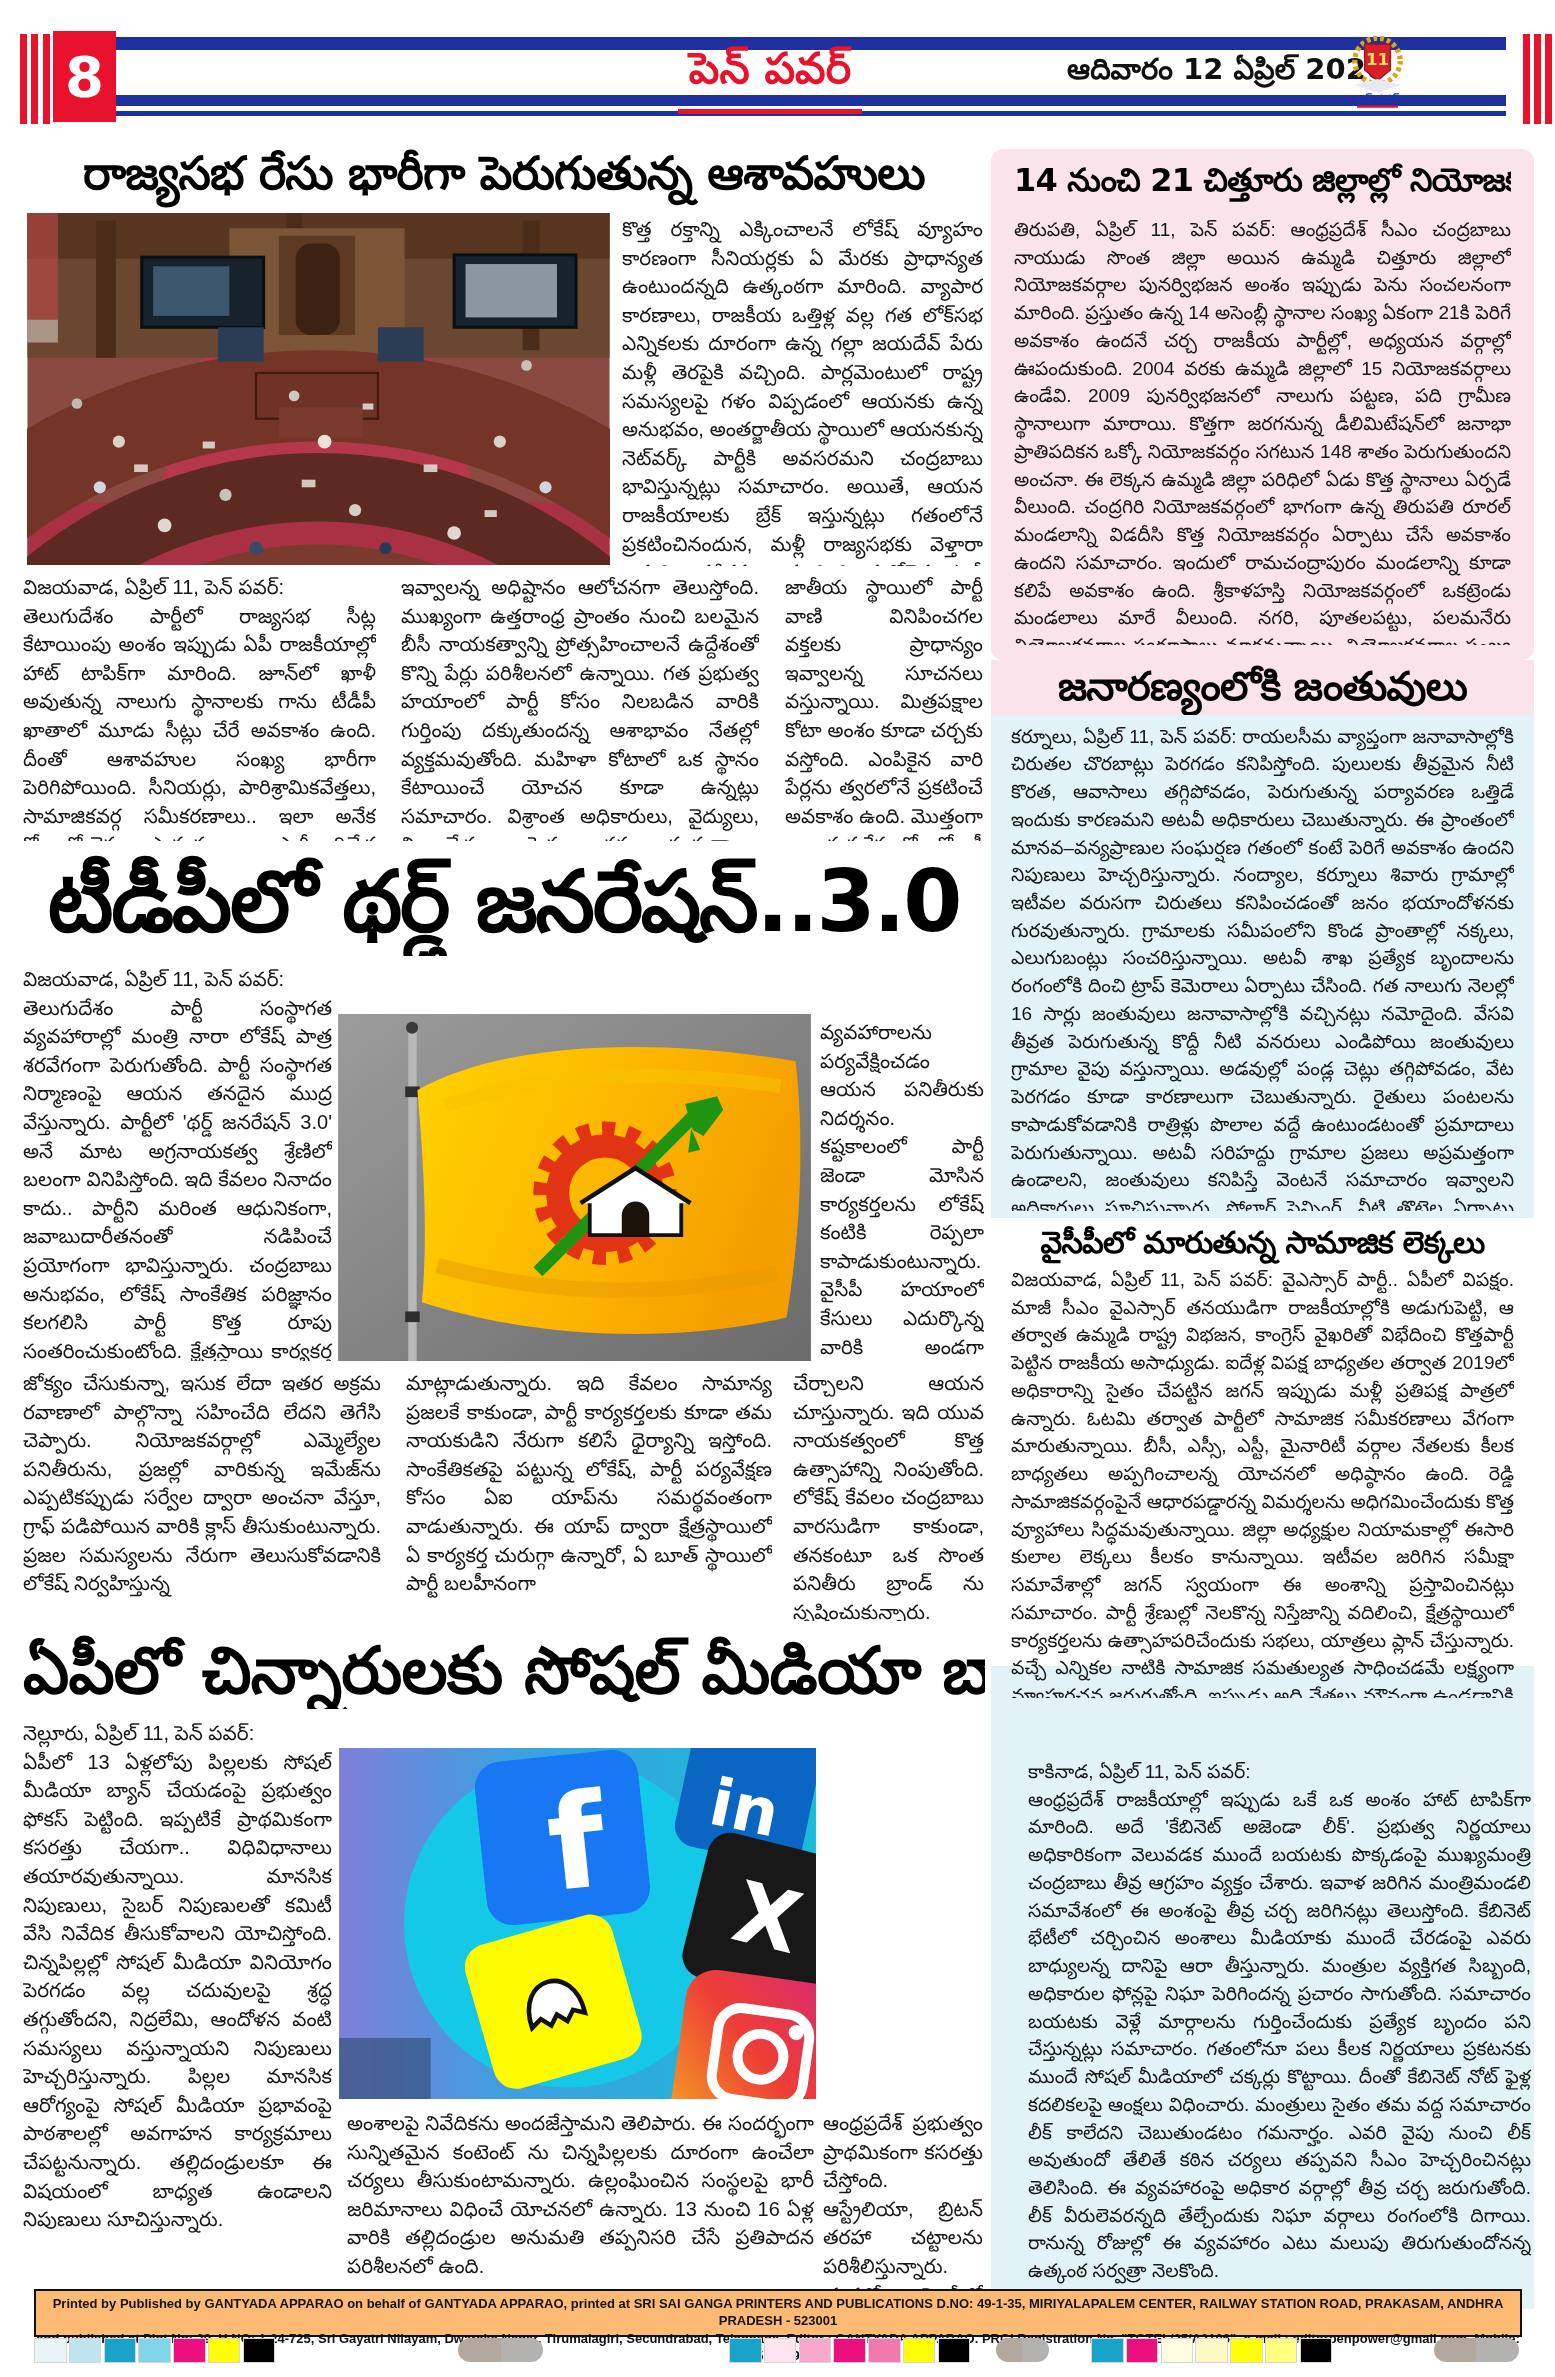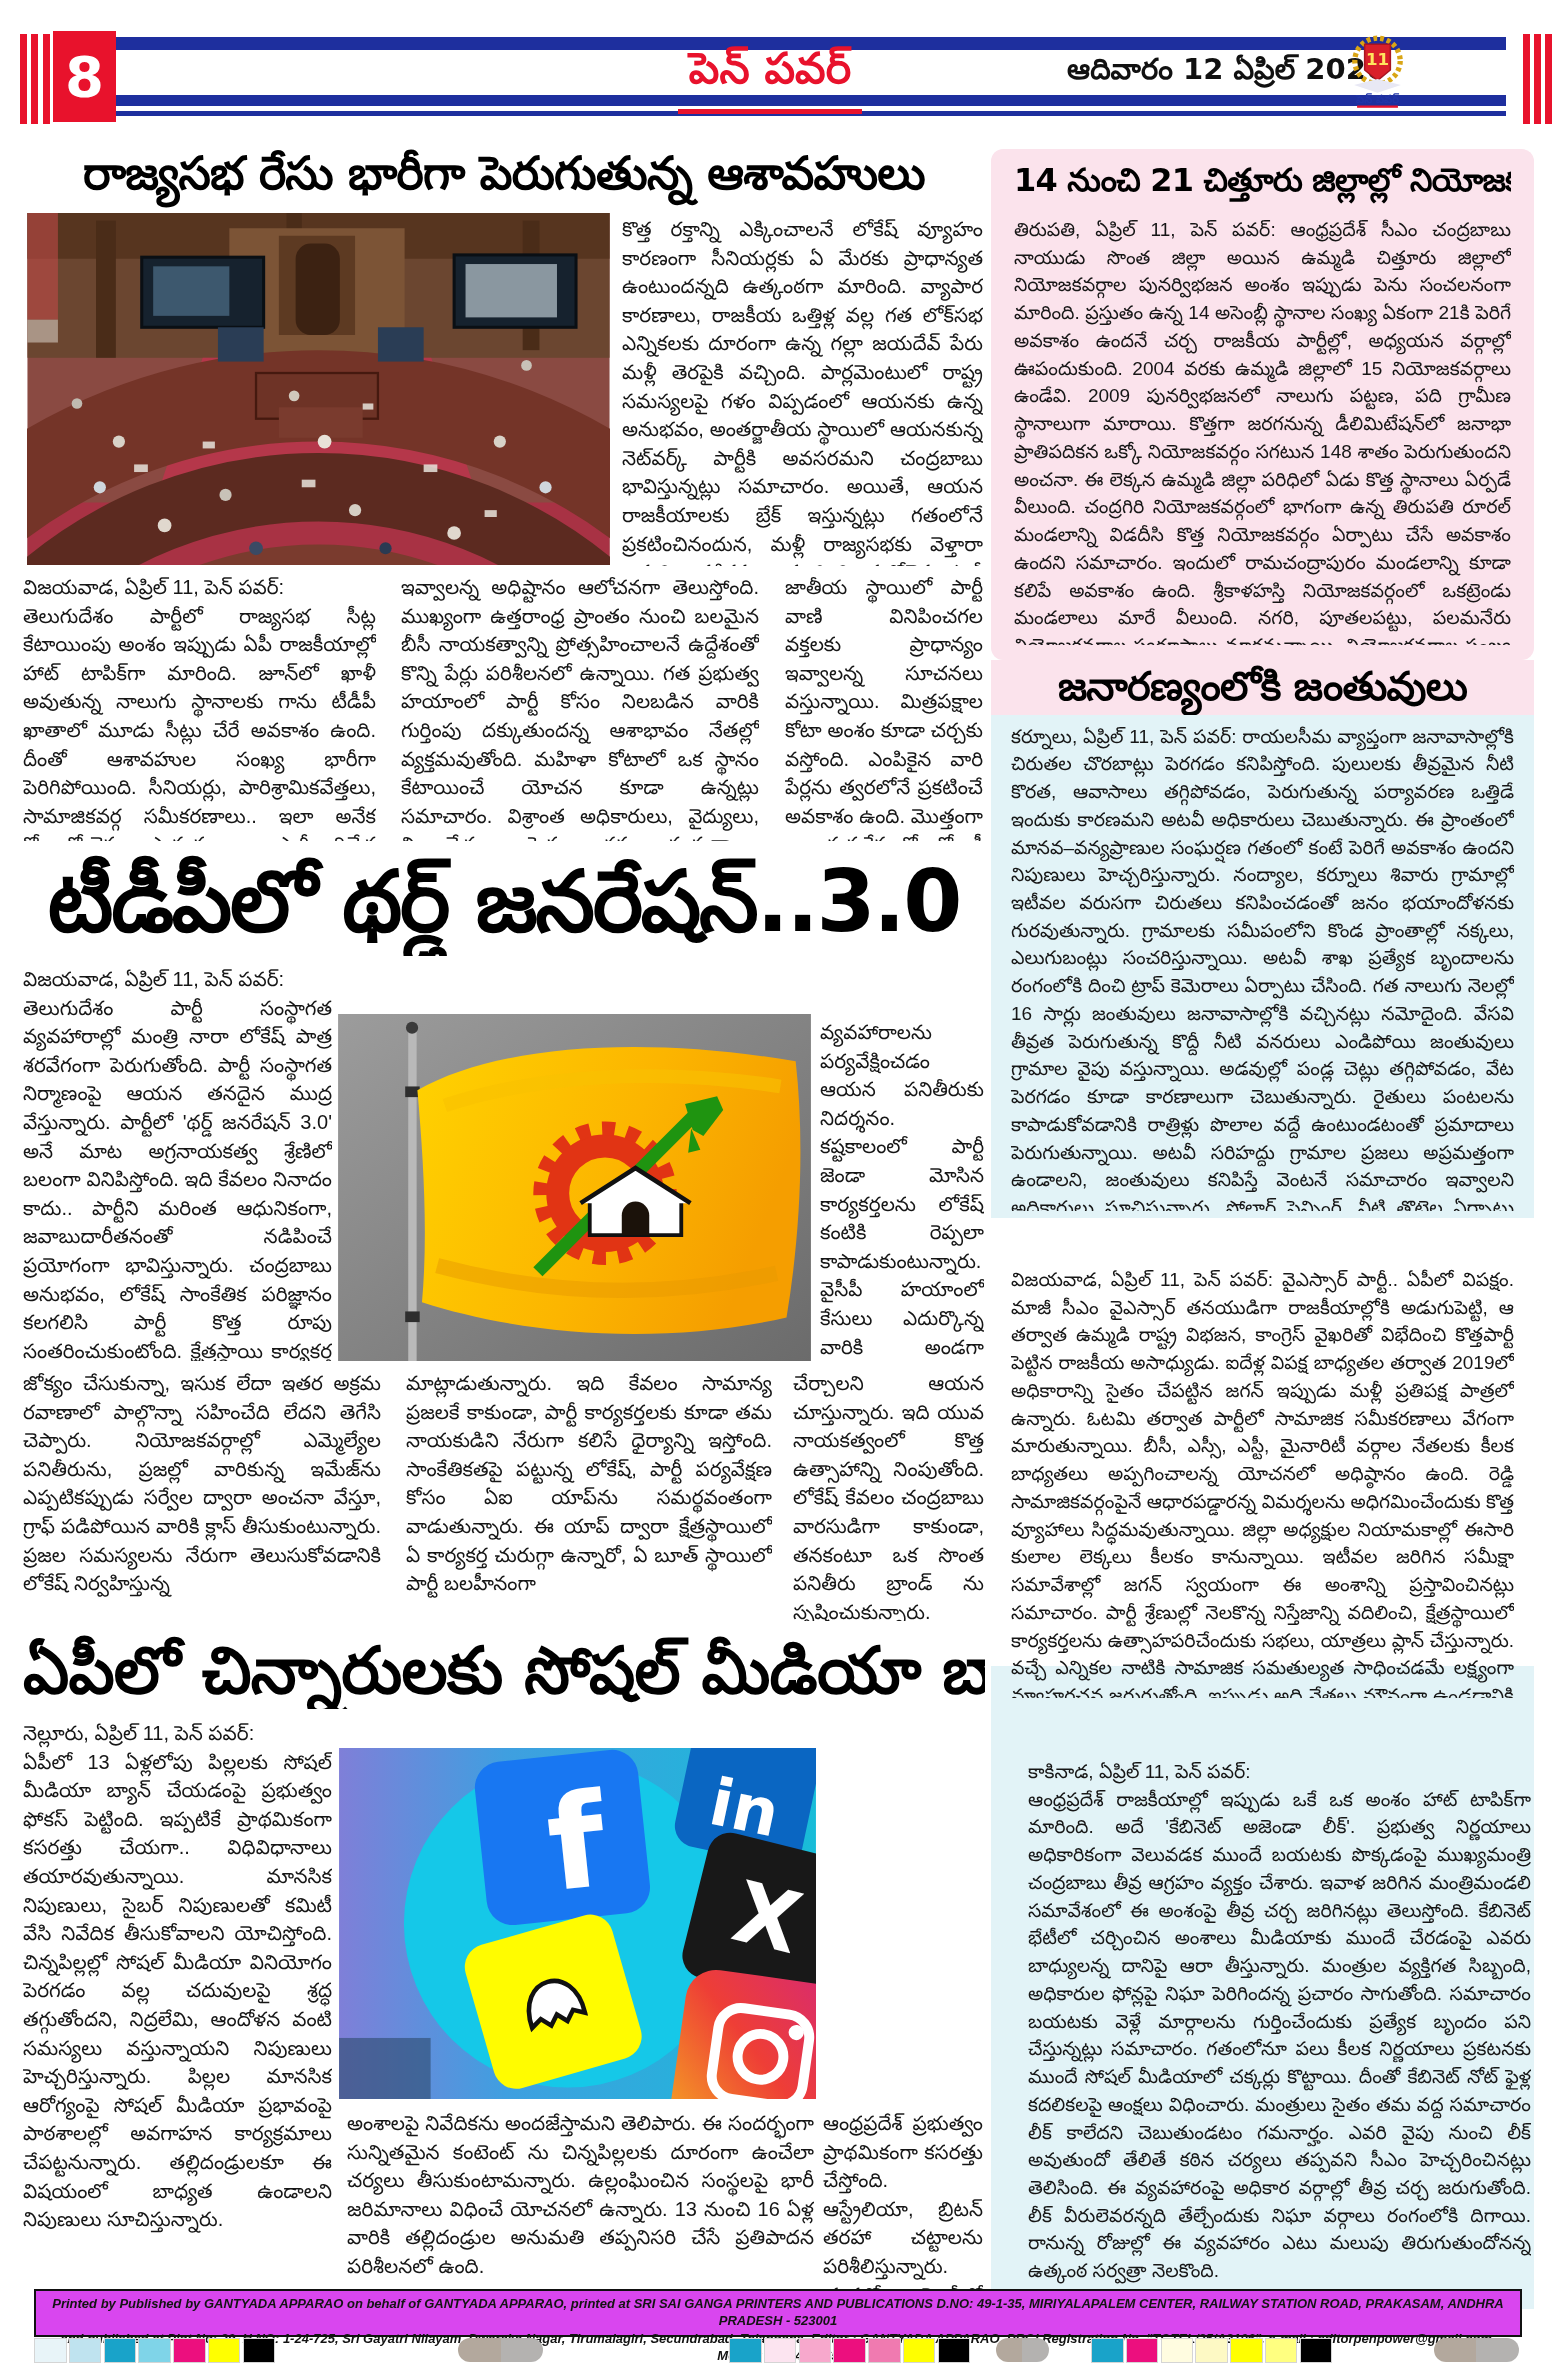--- a/index.html
+++ b/index.html
@@ -8,22 +8,22 @@
   .abs{position:absolute;}
   .body-text{font-size:20px;line-height:1.43;text-align:justify;overflow:hidden;color:#161616;}
   .body-sm{font-size:19px;line-height:1.46;}
   .dateline{font-weight:normal;}
   .headline{font-weight:bold;color:#000;font-family:"DejaVu Sans", sans-serif;letter-spacing:-0.8px;text-align:center;}
   .blue-bar{background:#1e2f9e;}
   .red{background:#e8122c;}
   .pinkbox{background:#fbe3ec;border-radius:12.2px;}
   .pinkstrip{background:#fbe3ec;}
   .cyan{background:#e2f3f7;}
-  .footer-box{border:2.3px solid #111;background:#d946ef;text-align:center;
-              font-style:italic;font-weight:bold;font-size:13px;line-height:1.35;}
+  .footer-box{border:2.3px solid #111;background:#fdba74;text-align:center;
+              font-weight:bold;font-size:13px;line-height:1.35;}
   .swatch{display:inline-block;width:30.5px;height:23px;margin-right:2.3px;vertical-align:top;border:0.8px solid #d5d5d5;}
   .capsule{border-radius:12.2px;background:linear-gradient(90deg,#b3a89d 0 50%,#b4b2b0 50% 100%);}
   svg text{font-family:"DejaVu Sans", sans-serif;}
 </style>
 </head>
 <body>
 
 <div class="page">
 
   <div>
@@ -135,20 +135,21 @@
   <div class="abs pinkstrip" style="left:991px;top:660px;width:543px;height:55px">
     <div class="headline" style="font-size:40px;text-align:center;padding-top:3px;white-space:nowrap;overflow:hidden">జనారణ్యంలోకి జంతువులు</div>
   </div>
   <div class="abs cyan" style="left:991px;top:715px;width:543px;height:503px">
     <div class="abs body-text body-sm" style="left:20px;top:7.6px;width:503px;height:488px">
       <span class="dateline">కర్నూలు, ఏప్రిల్ 11,  పెన్ పవర్:</span>
       <span>రాయలసీమ వ్యాప్తంగా జనావాసాల్లోకి చిరుతల చొరబాట్లు పెరగడం కనిపిస్తోంది. పులులకు తీవ్రమైన నీటి కొరత, ఆవాసాలు తగ్గిపోవడం, పెరుగుతున్న పర్యావరణ ఒత్తిడే ఇందుకు కారణమని అటవీ అధికారులు చెబుతున్నారు. ఈ ప్రాంతంలో మానవ–వన్యప్రాణుల సంఘర్షణ గతంలో కంటే పెరిగే అవకాశం ఉందని నిపుణులు హెచ్చరిస్తున్నారు. నంద్యాల, కర్నూలు శివారు గ్రామాల్లో ఇటీవల వరుసగా చిరుతలు కనిపించడంతో జనం భయాందోళనకు గురవుతున్నారు. గ్రామాలకు సమీపంలోని కొండ ప్రాంతాల్లో నక్కలు, ఎలుగుబంట్లు సంచరిస్తున్నాయి. అటవీ శాఖ ప్రత్యేక బృందాలను రంగంలోకి దించి ట్రాప్ కెమెరాలు ఏర్పాటు చేసింది. గత నాలుగు నెలల్లో 16 సార్లు జంతువులు జనావాసాల్లోకి వచ్చినట్లు నమోదైంది. వేసవి తీవ్రత పెరుగుతున్న కొద్దీ నీటి వనరులు ఎండిపోయి జంతువులు గ్రామాల వైపు వస్తున్నాయి. అడవుల్లో పండ్ల చెట్లు తగ్గిపోవడం, వేట పెరగడం కూడా కారణాలుగా చెబుతున్నారు. రైతులు పంటలను కాపాడుకోవడానికి రాత్రిళ్లు పొలాల వద్దే ఉంటుండటంతో ప్రమాదాలు పెరుగుతున్నాయి. అటవీ సరిహద్దు గ్రామాల ప్రజలు అప్రమత్తంగా ఉండాలని, జంతువులు కనిపిస్తే వెంటనే సమాచారం ఇవ్వాలని అధికారులు సూచిస్తున్నారు. సోలార్ ఫెన్సింగ్, నీటి తొట్టెల ఏర్పాటు వంటి చర్యలు చేపట్టామని, భయపడాల్సిన అవసరం లేదని వివరిస్తున్నారు.</span>
     </div>
   </div>
 
+  <div class="abs headline" style="left:1011px;top:1225px;width:503px;font-size:30.5px;white-space:nowrap;overflow:hidden">వైసీపీలో మారుతున్న సామాజిక లెక్కలు</div>
   <div class="abs cyan" style="left:991px;top:1666px;width:543px;height:643px"></div>
   <div class="abs body-text body-sm" style="left:1011px;top:1266px;width:503px;height:432px">
     <span class="dateline">విజయవాడ, ఏప్రిల్ 11,  పెన్ పవర్:</span>
     <span>వైఎస్సార్ పార్టీ.. ఏపీలో విపక్షం. మాజీ సీఎం వైఎస్సార్ తనయుడిగా రాజకీయాల్లోకి అడుగుపెట్టి, ఆ తర్వాత ఉమ్మడి రాష్ట్ర విభజన, కాంగ్రెస్ వైఖరితో విభేదించి కొత్తపార్టీ పెట్టిన రాజకీయ అసాధ్యుడు. ఐదేళ్ల విపక్ష బాధ్యతల తర్వాత 2019లో అధికారాన్ని సైతం చేపట్టిన జగన్ ఇప్పుడు మళ్లీ ప్రతిపక్ష పాత్రలో ఉన్నారు. ఓటమి తర్వాత పార్టీలో సామాజిక సమీకరణాలు వేగంగా మారుతున్నాయి. బీసీ, ఎస్సీ, ఎస్టీ, మైనారిటీ వర్గాల నేతలకు కీలక బాధ్యతలు అప్పగించాలన్న యోచనలో అధిష్ఠానం ఉంది. రెడ్డి సామాజికవర్గంపైనే ఆధారపడ్డారన్న విమర్శలను అధిగమించేందుకు కొత్త వ్యూహాలు సిద్ధమవుతున్నాయి. జిల్లా అధ్యక్షుల నియామకాల్లో ఈసారి కులాల లెక్కలు కీలకం కానున్నాయి. ఇటీవల జరిగిన సమీక్షా సమావేశాల్లో జగన్ స్వయంగా ఈ అంశాన్ని ప్రస్తావించినట్లు సమాచారం. పార్టీ శ్రేణుల్లో నెలకొన్న నిస్తేజాన్ని వదిలించి, క్షేత్రస్థాయిలో కార్యకర్తలను ఉత్సాహపరిచేందుకు సభలు, యాత్రలు ప్లాన్ చేస్తున్నారు. వచ్చే ఎన్నికల నాటికి సామాజిక సమతుల్యత సాధించడమే లక్ష్యంగా వ్యూహరచన జరుగుతోంది. ఇప్పుడు అది నేతలు మౌనంగా ఉండడానికి కారణం ఏమిటన్న చర్చ సాగుతోంది.</span>
   </div>
 
   <div class="abs body-text body-sm" style="left:1028px;top:1758px;width:503px;height:534px">
     <span class="dateline">కాకినాడ, ఏప్రిల్ 11,  పెన్ పవర్:</span><br>
     <span>ఆంధ్రప్రదేశ్ రాజకీయాల్లో ఇప్పుడు ఒకే ఒక అంశం హాట్ టాపిక్‌గా మారింది. అదే 'కేబినెట్ అజెండా లీక్'. ప్రభుత్వ నిర్ణయాలు అధికారికంగా వెలువడక ముందే బయటకు పొక్కడంపై ముఖ్యమంత్రి చంద్రబాబు తీవ్ర ఆగ్రహం వ్యక్తం చేశారు. ఇవాళ జరిగిన మంత్రిమండలి సమావేశంలో ఈ అంశంపై తీవ్ర చర్చ జరిగినట్లు తెలుస్తోంది. కేబినెట్ భేటీలో చర్చించిన అంశాలు మీడియాకు ముందే చేరడంపై ఎవరు బాధ్యులన్న దానిపై ఆరా తీస్తున్నారు. మంత్రుల వ్యక్తిగత సిబ్బంది, అధికారుల ఫోన్లపై నిఘా పెరిగిందన్న ప్రచారం సాగుతోంది. సమాచారం బయటకు వెళ్లే మార్గాలను గుర్తించేందుకు ప్రత్యేక బృందం పని చేస్తున్నట్లు సమాచారం. గతంలోనూ పలు కీలక నిర్ణయాలు ప్రకటనకు ముందే సోషల్ మీడియాలో చక్కర్లు కొట్టాయి. దీంతో కేబినెట్ నోట్ ఫైళ్ల కదలికలపై ఆంక్షలు విధించారు. మంత్రులు సైతం తమ వద్ద సమాచారం లీక్ కాలేదని చెబుతుండటం గమనార్హం. ఎవరి వైపు నుంచి లీక్ అవుతుందో తేలితే కఠిన చర్యలు తప్పవని సీఎం హెచ్చరించినట్లు తెలిసింది. ఈ వ్యవహారంపై అధికార వర్గాల్లో తీవ్ర చర్చ జరుగుతోంది. లీక్ వీరులెవరన్నది తేల్చేందుకు నిఘా వర్గాలు రంగంలోకి దిగాయి. రానున్న రోజుల్లో ఈ వ్యవహారం ఎటు మలుపు తిరుగుతుందోనన్న ఉత్కంఠ సర్వత్రా నెలకొంది.</span>
   </div>

